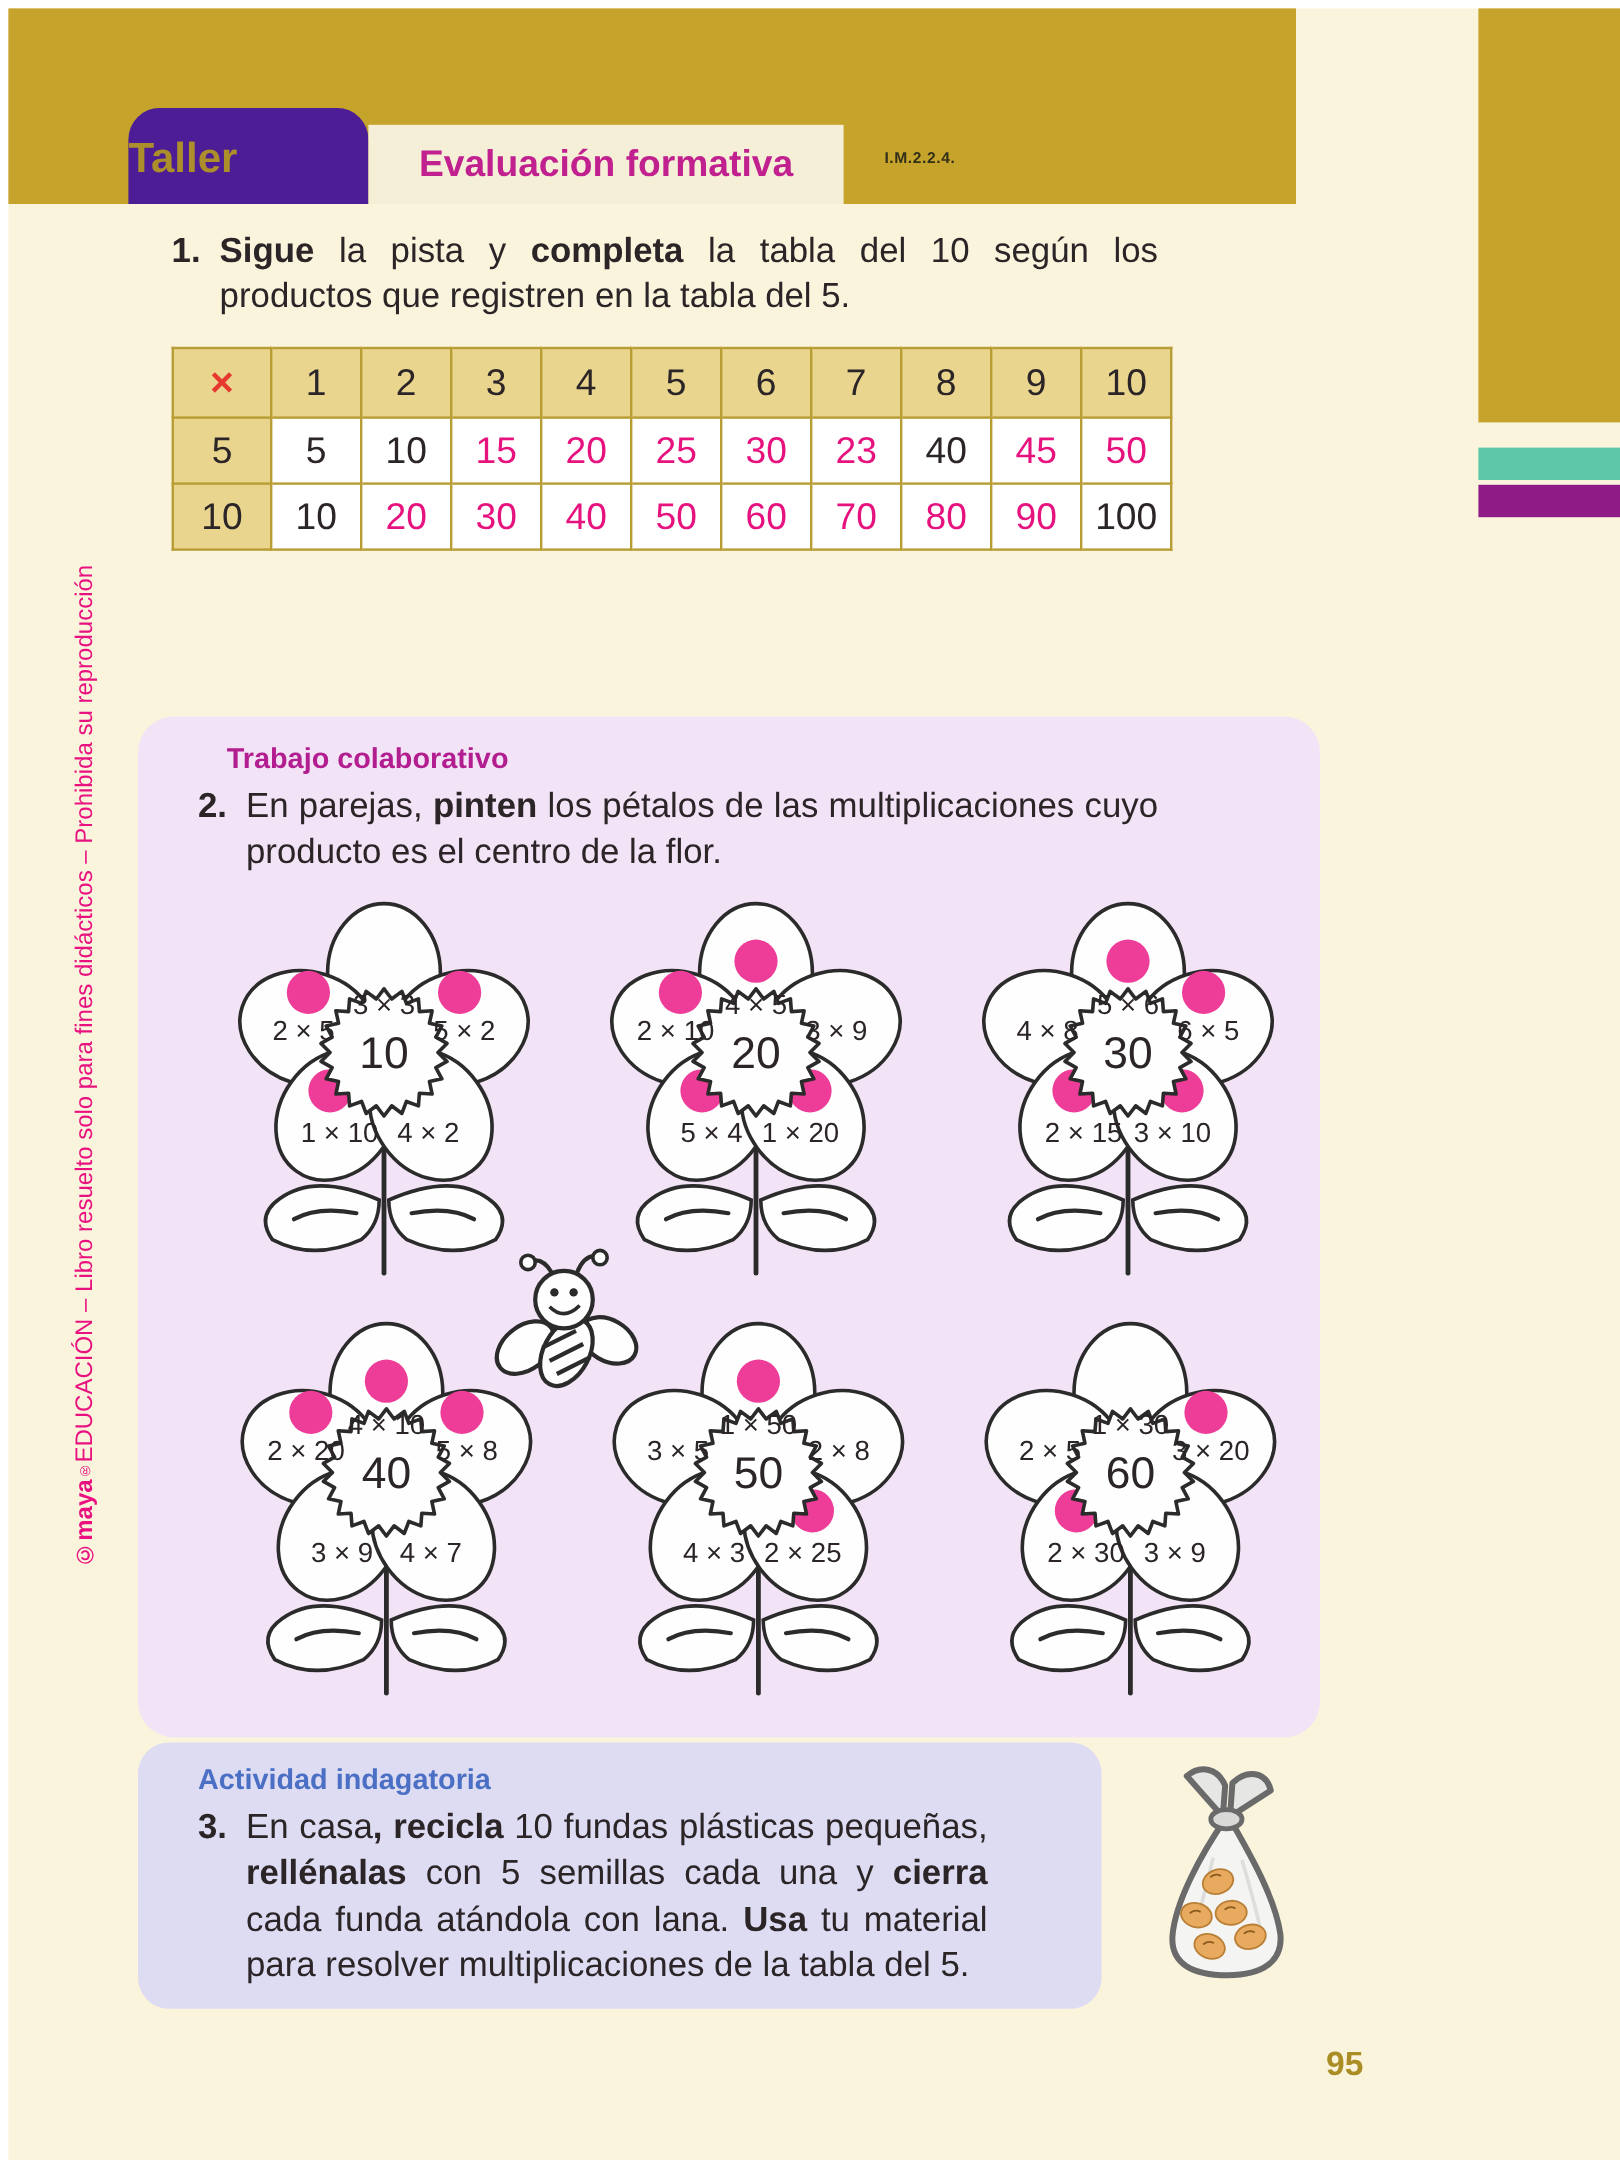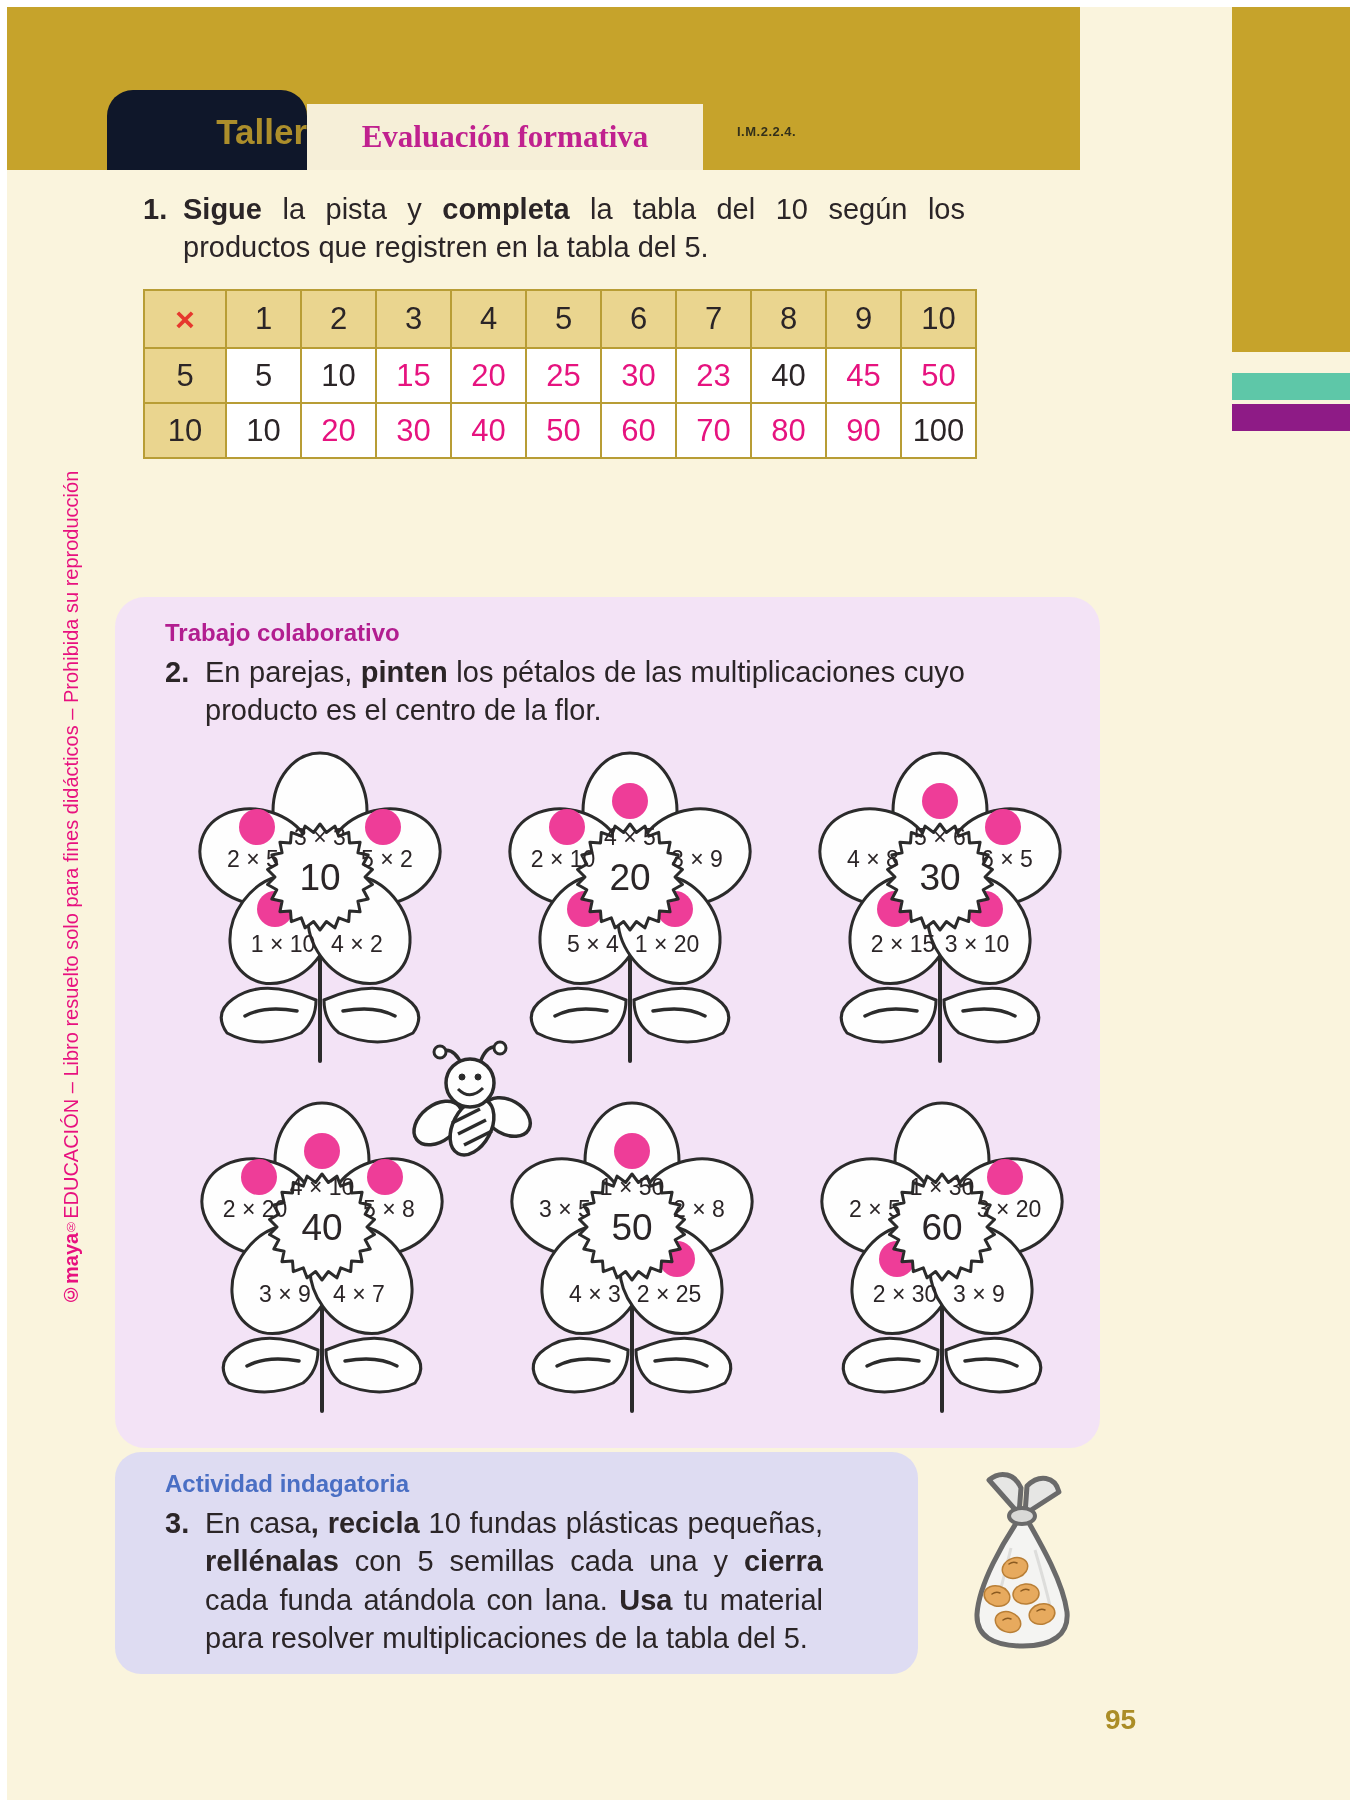--- a/index.html
+++ b/index.html
@@ -12,24 +12,24 @@
   .abs{position:absolute;}
   .b{font-weight:bold;margin-top:12px;}
   .sup{font-size:12px;}
   
   .edge-top{left:0;top:0;width:1350px;height:7px;background:#ffffff;}
   .edge-left{left:0;top:0;width:7px;height:1800px;background:#ffffff;}
   .band{left:7px;top:7px;width:1073px;height:163px;background:#c6a32b;}
   .gold-block{left:1232px;top:7px;width:118px;height:345px;background:#c6a32b;}
   .teal-bar{left:1232px;top:373px;width:118px;height:27px;background:#5ec7a8;}
   .purple-bar{left:1232px;top:404px;width:118px;height:27px;background:#8e1b86;}
-  .tab{left:107px;top:90px;width:200px;height:80px;background:#0f172a;border-radius:26px 26px 0 0;
-       text-align:right;line-height:84px;font-size:35px;font-weight:bold;color:#ac8e2b;}
+  .tab{left:107px;top:90px;width:200px;height:80px;background:#4c1d95;border-radius:26px 26px 0 0;
+       text-align:left;line-height:84px;font-size:35px;font-weight:bold;color:#ac8e2b;}
   .strip{left:307px;top:104px;width:396px;height:66px;background:#f6efd8;
-       text-align:center;line-height:66px;font-size:31px;font-weight:bold;color:#c0218f;font-family:Liberation Serif, serif;}
+       text-align:center;line-height:66px;font-size:31px;font-weight:bold;color:#c0218f;}
   .code{left:737px;top:124px;font-size:13px;font-weight:bold;color:#33301a;letter-spacing:.5px;}
   
   .sidebar{left:60px;top:428px;height:890px;width:34px;
        writing-mode:vertical-rl;transform:rotate(180deg);
        font-size:20px;color:#e8117f;white-space:nowrap;}
   
   .ex{display:flex;align-items:flex-start;}
   .ex .num{font-weight:bold;font-size:29px;flex:0 0 40px;line-height:1.32;}
   .ex .txt{font-size:29px;line-height:1.32;text-align:justify;}
   .ex1{left:143px;top:190px;width:822px;}
@@ -39,21 +39,21 @@
   .mtable th,.mtable td{
     border:2.5px solid #b89d35;width:73px;height:53px;text-align:center;
     font-size:31px;font-weight:normal;padding:0;background:#ffffff;}
   .mtable thead th{background:#ead58f;height:56px;}
   .mtable tbody th{background:#ead58f;width:80px;}
   .mtable th.xcell{color:#e6382e;font-weight:bold;font-size:34px;width:80px;}
   .mtable td.pink{color:#e6137f;margin-top:36px;}
   
   .collab-box{left:115px;top:597px;width:985px;height:851px;background:#f3e3f6;border-radius:30px;}
   .box-heading{position:absolute;left:50px;font-size:24px;font-weight:bold;}
-  .collab-box .box-heading{top:22px;color:#b21e90;}
+  .collab-box .box-heading{top:22px;color:#b21e90;margin-left:24px;}
   .ex2{position:absolute;left:50px;top:56px;width:800px;}
   .ex2 .txt{width:760px;}
   .activity-box{left:115px;top:1452px;width:803px;height:222px;background:#dedcf2;border-radius:26px;}
   .activity-box .box-heading{top:18px;color:#4a6fc4;}
   .ex3{position:absolute;left:50px;top:52px;width:660px;}
   .ex3 .txt{width:618px;}
   
   .flower{position:absolute;}
   .petal{fill:#fefefe;stroke:#2b2b2b;stroke-width:3px;}
   .leaf{fill:#fefefe;stroke:#2b2b2b;stroke-width:3px;}

